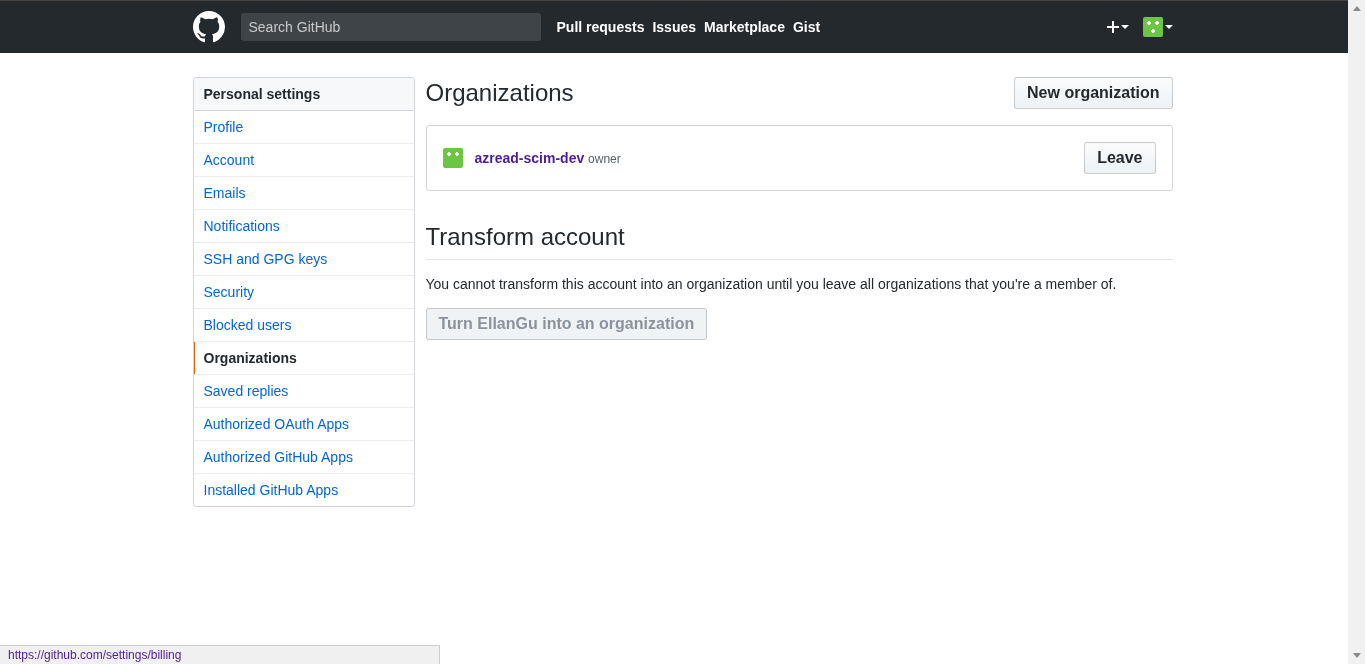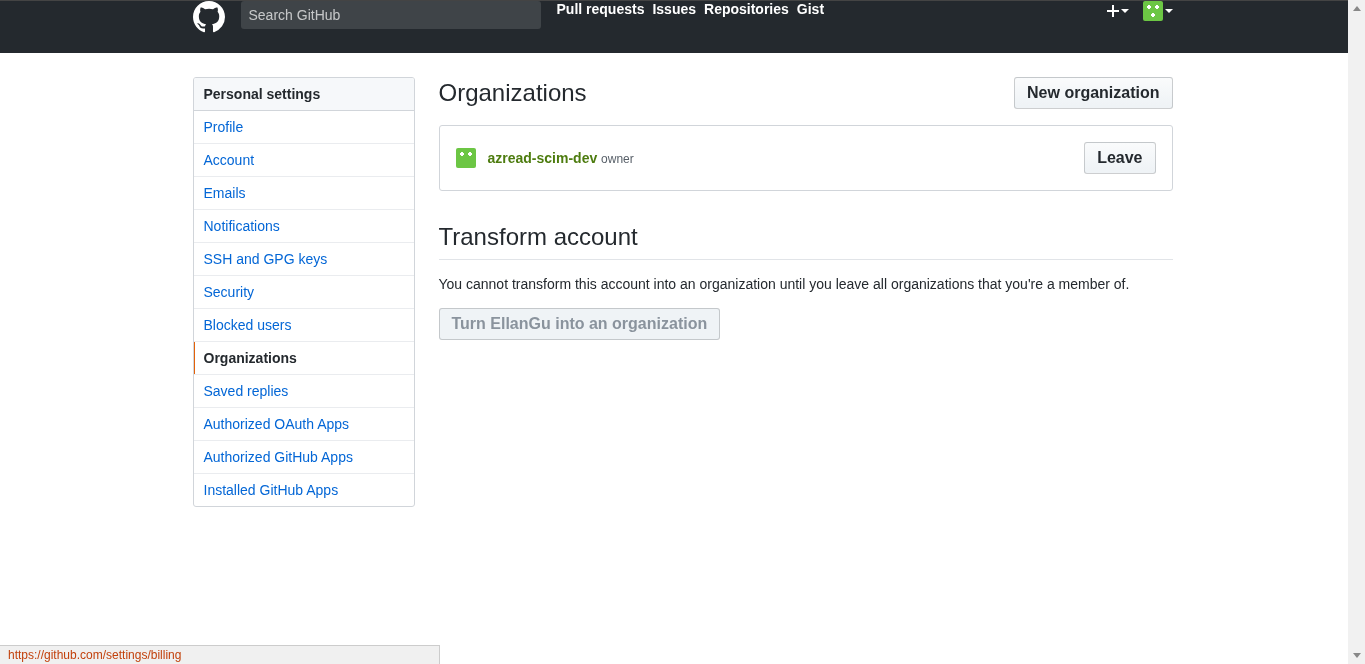--- a/index.html
+++ b/index.html
@@ -14,21 +14,21 @@
     height: 53px;
     border-top: 1px solid #444;
     display: flex;
     align-items: center;
     padding: 0 16px;
   }
   .topbar-inner {
     width: 980px;
     margin: 0 auto;
     display: flex;
-    align-items: flex-start;
+    align-items: center;
     height: 100%;
   }
   .logo svg { display:block; }
   .search-wrap {
     margin-left: 16px;
     background: #3f4448;
     border-radius: 3px;
     height: 28px;
     width: 300px;
     display: flex;
@@ -56,21 +56,21 @@
   .avatar-sm {
     width:20px;height:20px;background:#6cc644;display:inline-block;border-radius:2px;
     background-image: radial-gradient(circle at 30% 30%, #fff 2px, transparent 2px),
                       radial-gradient(circle at 70% 30%, #fff 2px, transparent 2px),
                       radial-gradient(circle at 50% 70%, #fff 2px, transparent 2px);
   }
   .main-wrap {
     width: 980px;
     margin: 24px auto 0;
     display: flex;
-    gap: 24px;
+    gap: 11px;
   }
   .sidebar {
     width: 222px;
     flex-shrink: 0;
   }
   .menu {
     border: 1px solid #d1d5da;
     border-radius: 3px;
     overflow: hidden;
   }
@@ -129,37 +129,37 @@
     padding: 16px;
     display:flex;
     align-items:center;
     gap:12px;
   }
   .org-avatar {
     width:20px;height:20px;background:#6cc644;border-radius:2px;
     background-image: radial-gradient(circle at 30% 30%, #fff 2px, transparent 2px),
                       radial-gradient(circle at 70% 30%, #fff 2px, transparent 2px);
   }
-  .org-name { color:#4d7c0f; font-weight:600; text-decoration:none; }
+  .org-name { color:#4c1d95; font-weight:600; text-decoration:none; }
   .org-role { color:#586069; font-size:12px; }
   .spacer { flex:1; }
   .section-hr {
     border:none; border-top:1px solid #e1e4e8; margin-top:8px; margin-bottom:16px;
   }
   .transform-heading { font-size:24px; font-weight:400; margin-top:32px; }
   .transform-text { color:#24292e; margin-bottom:16px; }
   .statusbar {
     position:fixed; bottom:0; left:0;
     background:#f0f0f0;
     border:1px solid #ccc;
     border-left:none; border-bottom:none;
     border-top-right-radius:0;
     padding:2px 8px;
     font-size:12px;
-    color:#c2410c;
+    color:#4c1d95;
     min-width:440px;
   }
   .scrollbar-v {
     position:fixed; right:0; top:0; bottom:0; width:17px; background:#f1f1f1;
     display:flex; flex-direction:column; align-items:center; justify-content:space-between;
   }
   .scroll-arrow { width:17px;height:17px;background:#f1f1f1;display:flex;align-items:center;justify-content:center; }
   .scroll-arrow .tri-up { width:0;height:0;border-left:4px solid transparent;border-right:4px solid transparent;border-bottom:5px solid #888; }
   .scroll-arrow .tri-down { width:0;height:0;border-left:4px solid transparent;border-right:4px solid transparent;border-top:5px solid #888; }
 </style>
@@ -172,21 +172,21 @@
       <svg height="32" width="32" viewBox="0 0 16 16" fill="#fff">
           <path d="M8 0C3.58 0 0 3.58 0 8c0 3.54 2.29 6.53 5.47 7.59.4.07.55-.17.55-.38 0-.19-.01-.82-.01-1.49-2.01.37-2.53-.49-2.69-.94-.09-.23-.48-.94-.82-1.13-.28-.15-.68-.52-.01-.53.63-.01 1.08.58 1.23.82.72 1.21 1.87.87 2.33.66.07-.52.28-.87.51-1.07-1.78-.2-3.64-.89-3.64-3.95 0-.87.31-1.59.82-2.15-.08-.2-.36-1.02.08-2.12 0 0 .67-.21 2.2.82.64-.18 1.32-.27 2-.27.68 0 1.36.09 2 .27 1.53-1.04 2.2-.82 2.2-.82.44 1.1.16 1.92.08 2.12.51.56.82 1.27.82 2.15 0 3.07-1.87 3.75-3.65 3.95.29.25.54.73.54 1.48 0 1.07-.01 1.93-.01 2.2 0 .21.15.46.55.38A8.013 8.013 0 0016 8c0-4.42-3.58-8-8-8z"></path>
         </svg>
     </a>
     <div class="search-wrap">
       <input type="text" placeholder="Search GitHub" style="">
     </div>
     <nav class="nav-links">
       <a>Pull requests</a>
       <a>Issues</a>
-      <a>Repositories</a>
+      <a>Marketplace</a>
       <a>Gist</a>
     </nav>
     <div class="topbar-right">
       <div class="plus-caret">
         <svg width="12" height="16" viewBox="0 0 12 16" fill="#fff">
             <path d="M12 9H7v5H5V9H0V7h5V2h2v5h5v2z"></path>
           </svg>
         <span class="caret-down"></span>
       </div>
       <div class="plus-caret">

